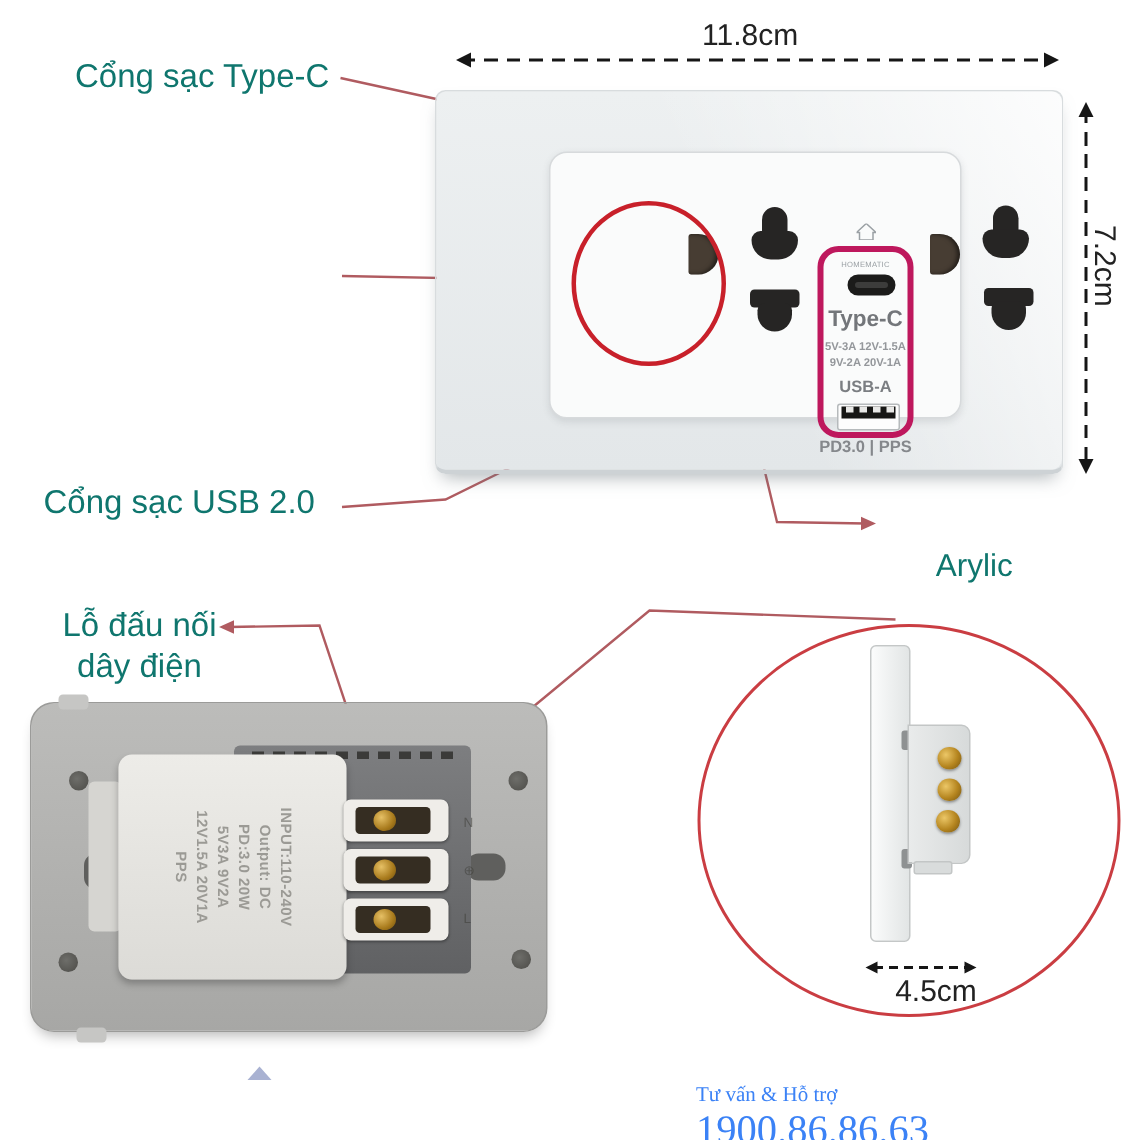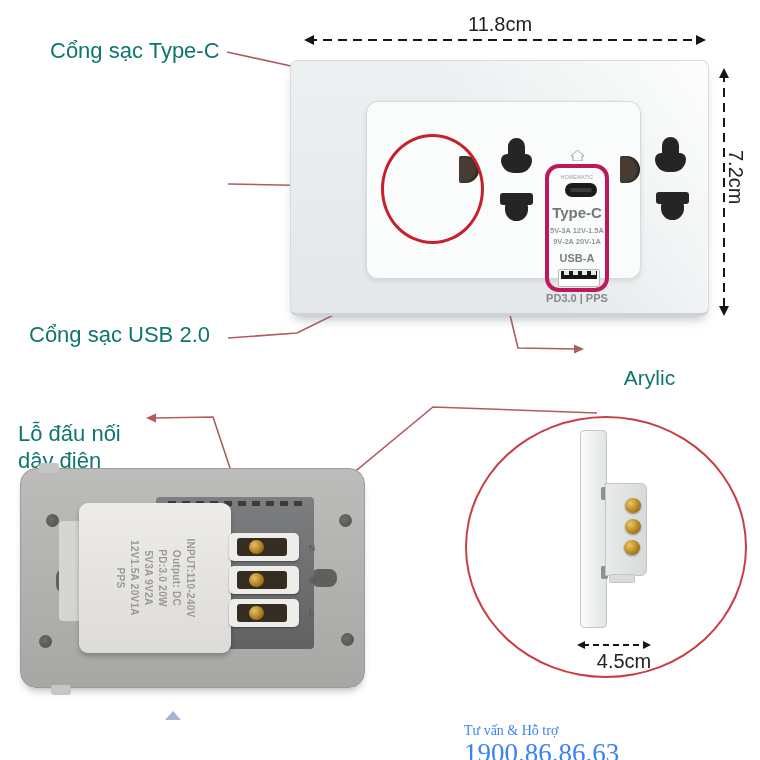--- a/index.html
+++ b/index.html
@@ -5,21 +5,21 @@
   html,body{margin:0;padding:0;background:#fff;}
   #stage{position:relative;width:760px;height:760px;background:#fff;overflow:hidden;
          font-family:"Liberation Sans",sans-serif;color:#1c1c1c;}
   [data-name]{box-sizing:border-box;}
 
   
   .lbl{position:absolute;font-size:22px;color:#0f766e;white-space:nowrap;}
   #lbl-typec{left:50px;top:38px;}
   #lbl-universal{left:60px;top:170px;}
   #lbl-usb{left:29px;top:322px;}
-  #lbl-wire{left:18px;top:403px;width:150px;line-height:27px;white-space:normal;margin-top:17px;}
+  #lbl-wire{left:18px;top:403px;width:150px;text-align:center;line-height:27px;white-space:normal;}
   #lbl-acrylic{left:572px;top:336px;width:155px;text-align:center;line-height:28px;font-size:21px;white-space:normal;}
 
   
   .dim-text{position:absolute;font-size:20px;color:#222;}
   #dim-w{left:468px;top:13px;}
   #dim-h{left:724px;top:150px;writing-mode:vertical-rl;}
   #dim-d{left:584px;top:650px;width:80px;text-align:center;}
   .dash-h{position:absolute;height:2.4px;background:repeating-linear-gradient(90deg,#161616 0 9px,transparent 9px 15px);}
   .dash-v{position:absolute;width:2.4px;background:repeating-linear-gradient(180deg,#161616 0 9px,transparent 9px 15px);}
   #arrow-w{left:308px;top:39px;width:394px;}

